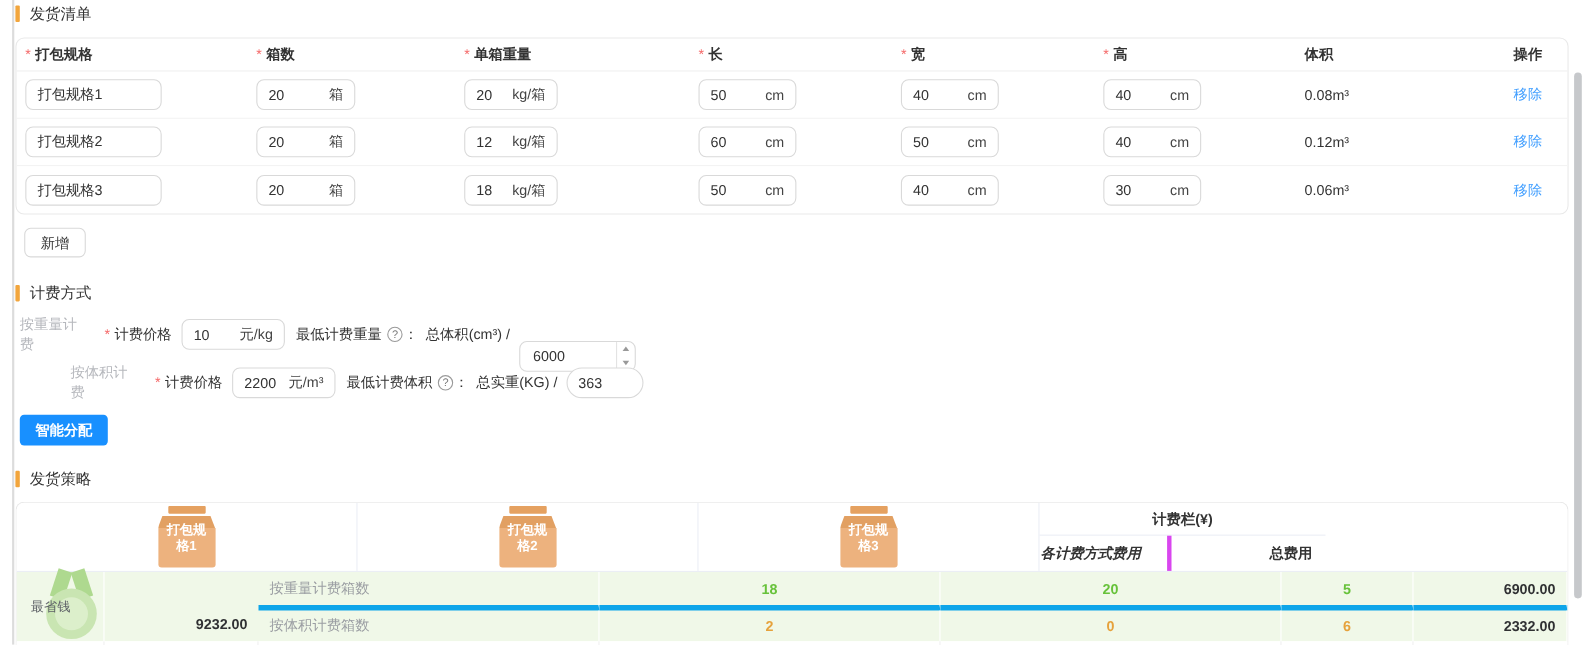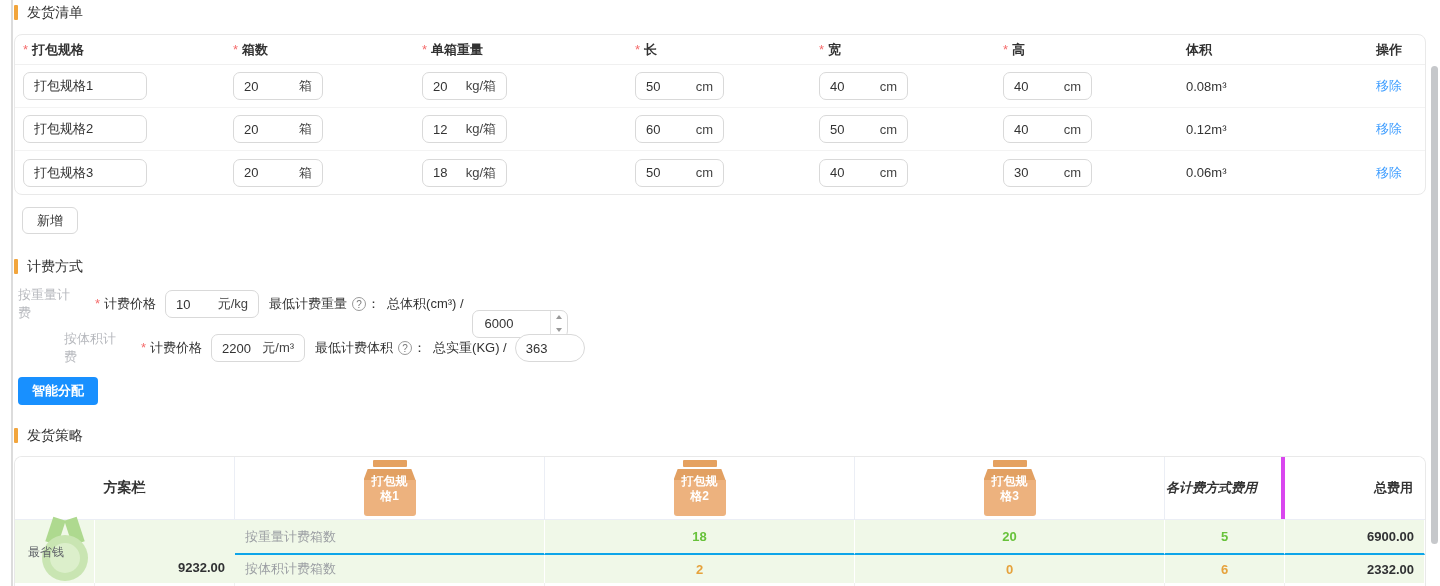--- a/index.html
+++ b/index.html
@@ -46,21 +46,21 @@
   .mode { color:#b6b8bd; width:64px; }
   .price-label { margin-left:13px; white-space:nowrap; }
   .price-box { width:94px; margin-left:9px; }
   .min-label { margin-left:10px; white-space:nowrap; }
   .help { display:inline-flex; align-items:center; justify-content:center; width:14px; height:14px;
     border:1px solid #9a9a9a; border-radius:50%; color:#777; font-size:10px; margin-left:5px; cursor:pointer; }
   .colon { margin-left:1px; }
   .formula { margin-left:7px; white-space:nowrap; }
   .num-box { margin-left:8px; padding:0; overflow:hidden; }
   .num-box input { padding-left:12px; }
-  .w-min1 { width:96px;margin-top:39px; } .w-min2 { width:70px;border-radius:14px; }
+  .w-min1 { width:106px;margin-top:39px; } .w-min2 { width:70px;border-radius:14px; }
   .w-min2 input { padding-left:10px; }
   .spin { width:17px; height:26px; border-left:1px solid #e3e3e3; display:flex; flex-direction:column; cursor:pointer; }
   .spin div { flex:1; display:flex; align-items:center; justify-content:center; }
   .caret-up { width:0; height:0; border-left:3px solid transparent; border-right:3px solid transparent; border-bottom:4px solid #999; }
   .caret-down { width:0; height:0; border-left:3px solid transparent; border-right:3px solid transparent; border-top:4px solid #999; }
 
   .btn-primary { margin-top:15px; margin-left:4px; height:28px; padding:0 14px; background:#1890ff;
     border:none; border-radius:4px; color:#fff; font:inherit; font-weight:bold; cursor:pointer; }
 
   
@@ -74,21 +74,21 @@
   .s-h-fee-top { height:30px; display:flex; align-items:center; justify-content:center;
     font-weight:bold; border-bottom:1px solid #ebeef5; }
   .s-h-fee-bot { flex:1; display:flex; }
   .s-h-sub1 { width:120px; display:flex; align-items:center; justify-content:flex-end;
     padding-right:24px; font-weight:bold; border-right:4px solid #d946ef;font-style:italic; }
   .s-h-sub2 { flex:1; display:flex; align-items:center; justify-content:flex-end; padding-right:12px; font-weight:bold; }
 
   .s-body { display:grid; grid-template-columns:80px 140px 310px 310px 310px 120px 140px;
     grid-template-rows:35px 28px; background:#f0f8e8; }
   .s-cell { display:flex; align-items:center; border-right:1px solid #fff; }
-  .s-cell.rb { border-bottom:2px solid #0ea5e9; }
+  .s-cell.rb { border-bottom:5px solid #0ea5e9; }
   .s-medal-cell { grid-row:1 / 3; position:relative; border-right:1px solid #fff; }
   .s-label { color:#9b9ea3; padding-left:10px; }
   .s-val { justify-content:center; font-weight:bold; }
   .s-val.green { color:#67c23a; }
   .s-val.orange { color:#e6a23c; }
   .s-fee { justify-content:flex-end; padding-right:10px; font-weight:bold; color:#303133; }
   .s-total { grid-row:1 / 3; display:flex; align-items:center; justify-content:flex-end;
     padding-right:10px; font-weight:bold; color:#303133; border-right:none;margin-top:32px; }
   .s-next { display:grid; grid-template-columns:80px 140px 310px 310px 310px 120px 140px; height:6px; background:#fff; }
   .s-next div { border-right:1px solid #f0f0f0; }
@@ -310,21 +310,20 @@
   <button class="btn-primary">智能分配</button>
 
   
   <div class="sec-title strategy-title">
     <span class="sec-bar"></span>
     <span class="sec-text">发货策略</span>
   </div>
 
   <div class="s-table">
     <div class="s-header">
-      <div class="s-h-plan">方案栏</div>
 
       <div class="s-h-spec">
         <div class="box-icon">
           <div class="box-flap"></div>
             <div class="box-lid"></div>
             <div class="box-body"></div>
           <div class="box-text">打包规格1</div>
         </div>
       </div>
       <div class="s-h-spec">
@@ -338,20 +337,21 @@
       <div class="s-h-spec">
         <div class="box-icon">
           <div class="box-flap"></div>
             <div class="box-lid"></div>
             <div class="box-body"></div>
           <div class="box-text">打包规格3</div>
         </div>
       </div>
 
       <div class="s-h-fee">
+        <div class="s-h-fee-top">计费栏(¥)</div>
         <div class="s-h-fee-bot">
           <div class="s-h-sub1">各计费方式费用</div>
           <div class="s-h-sub2">总费用</div>
         </div>
       </div>
     </div>
 
     <div class="s-body">
       <div class="s-medal-cell">
         <div class="medal">

